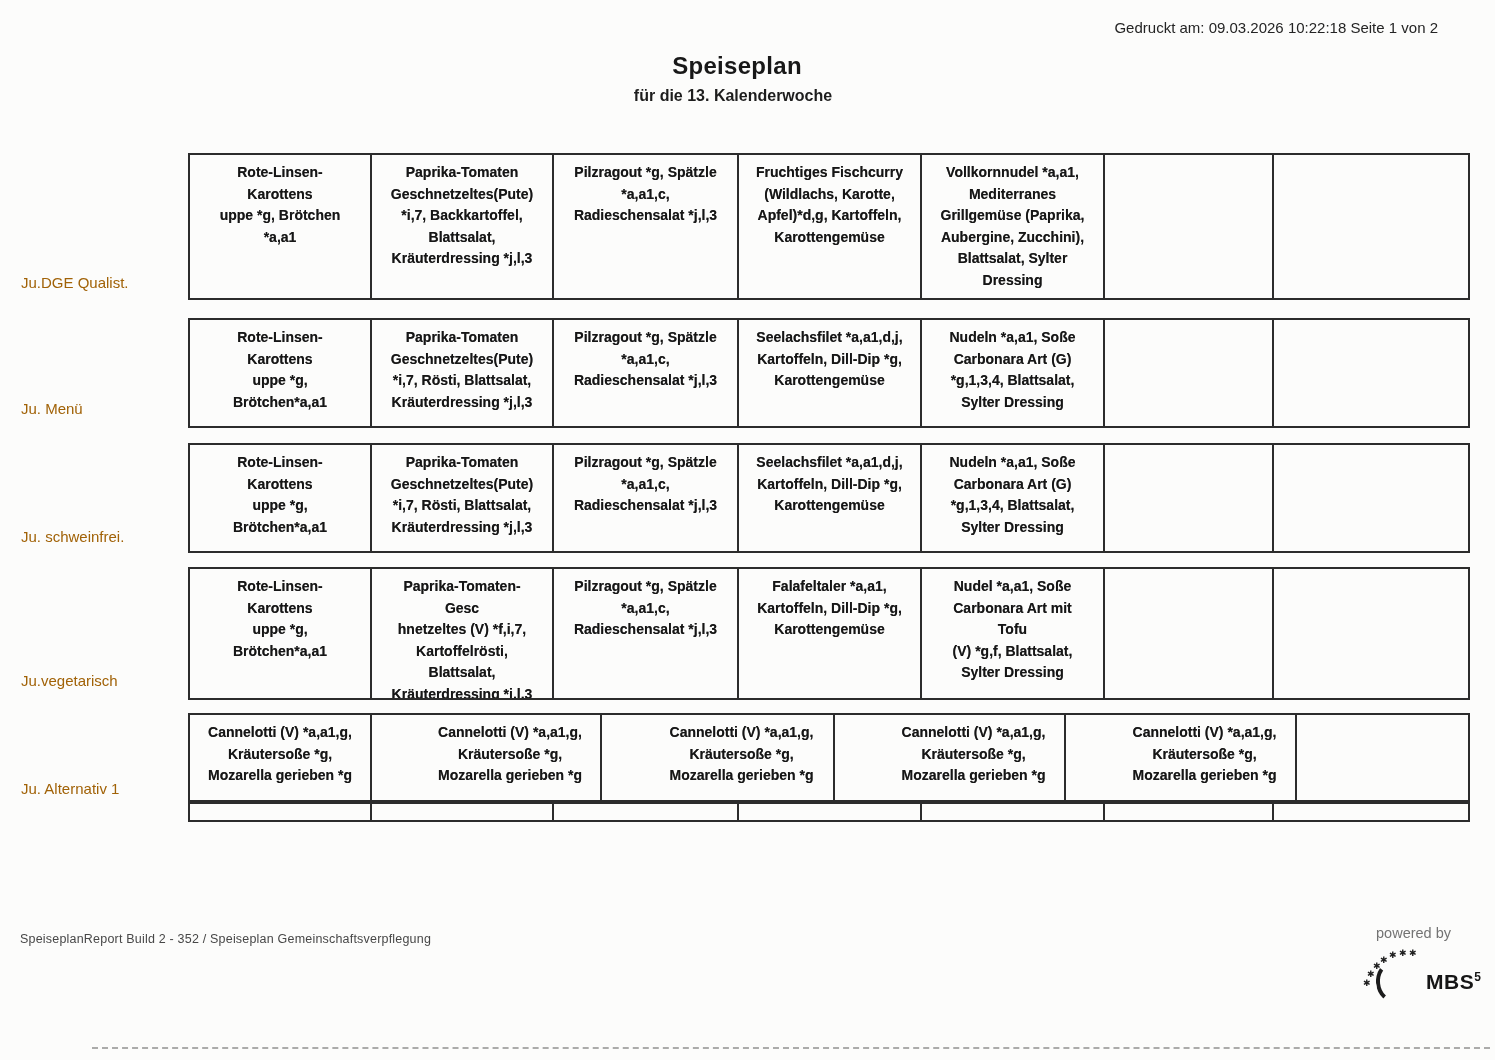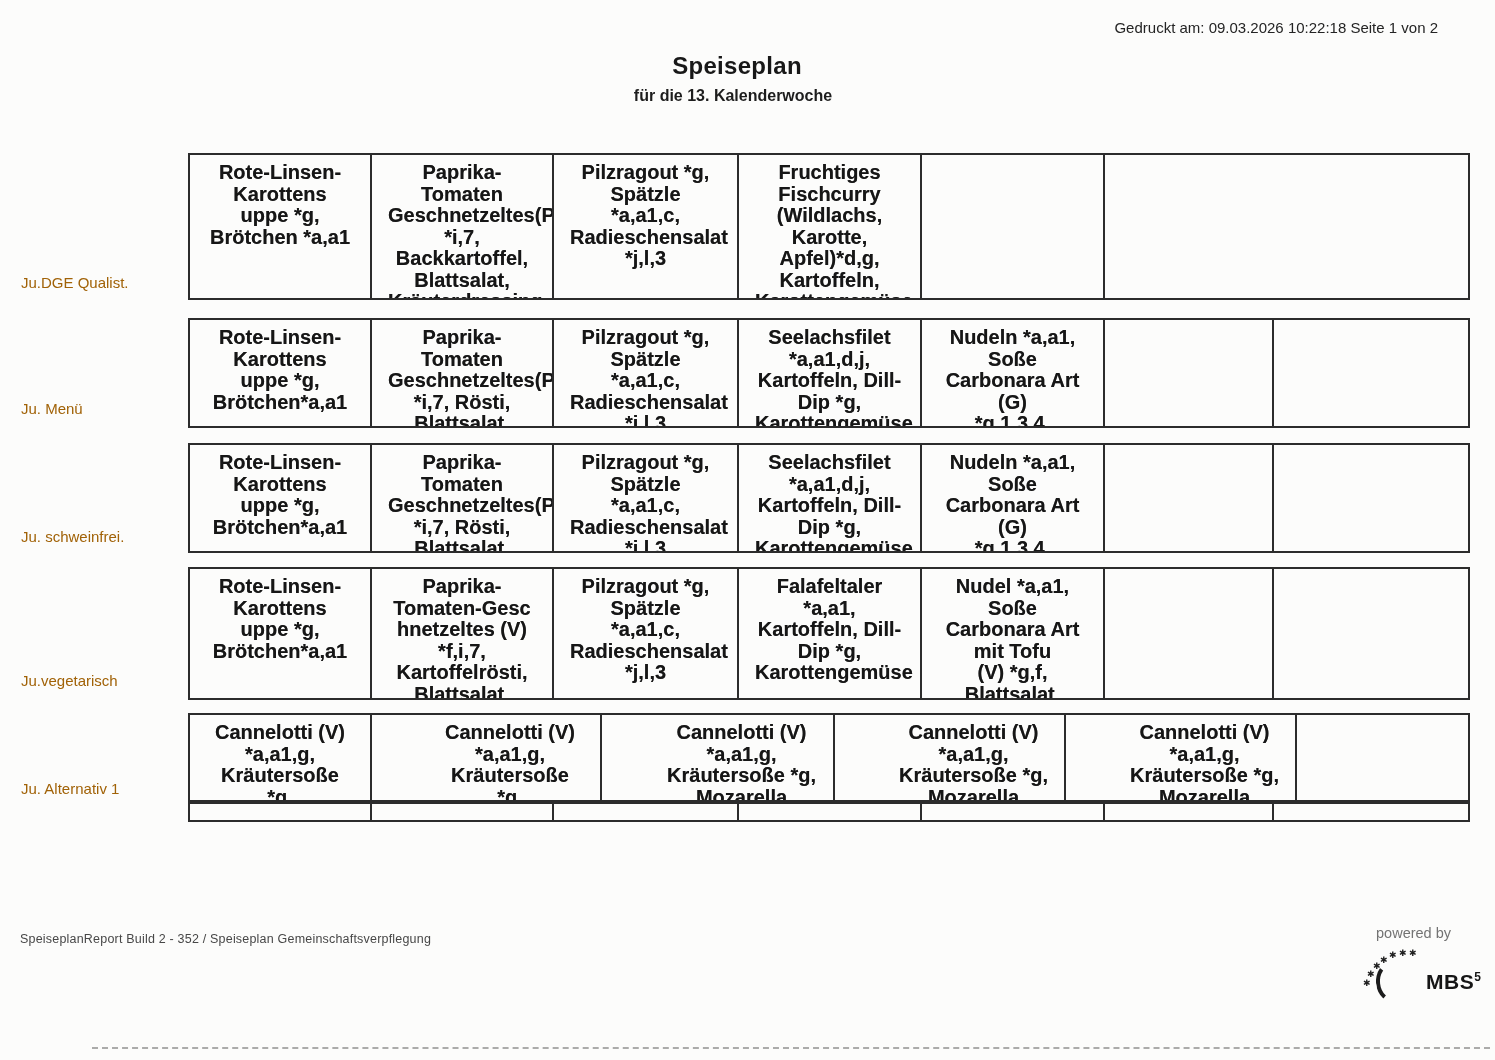--- a/index.html
+++ b/index.html
@@ -23,21 +23,21 @@
   }
   .grid7 { display:grid; grid-template-columns:182px 182px 185px 183px 183px 169px 198px; }
   .day-headers { position:absolute; left:188px; top:129px; width:1282px; }
   .day-headers .dh { text-align:center; font-size:15.5px; color:#1f1f1f; }
   .mrow {
     position:absolute; left:188px; width:1282px;
     border:2px solid #2c2c2c; background:transparent;
   }
   .mrow .cell {
     border-right:2px solid #2c2c2c;
-    text-align:center; font-weight:bold; font-size:20px; line-height:21.5px;
+    text-align:center; font-weight:bold; font-size:14px; line-height:21.5px;
     padding:7px 16px 0; white-space:pre-line; overflow:hidden;
     color:#161616; text-shadow:0 0 0.5px rgba(40,40,40,0.65);
   }
   .mrow .cell:last-child { border-right:none; }
   .row1 { top:153px; height:147px; }
   .row2 { top:318px; height:110px; }
   .row3 { top:443px; height:110px; }
   .row4 { top:567px; height:133px; }
   .row5 { top:713px; height:89px;gap:48px;  }
   .row6 { top:802px; height:20px;  }
@@ -102,20 +102,26 @@
 *i,7, Backkartoffel,
 Blattsalat,
 Kräuterdressing *j,l,3</div>
     <div class="cell">Pilzragout *g, Spätzle
 *a,a1,c,
 Radieschensalat *j,l,3</div>
     <div class="cell">Fruchtiges Fischcurry
 (Wildlachs, Karotte,
 Apfel)*d,g, Kartoffeln,
 Karottengemüse</div>
+    <div class="cell">Vollkornnudel *a,a1,
+Mediterranes
+Grillgemüse (Paprika,
+Aubergine, Zucchini),
+Blattsalat, Sylter
+Dressing</div>
     <div class="cell"></div>
     <div class="cell"></div>
   </div>
 
   <div class="mrow grid7 row2">
     <div class="cell">Rote-Linsen-Karottens
 uppe *g, Brötchen*a,a1</div>
     <div class="cell">Paprika-Tomaten
 Geschnetzeltes(Pute)
 *i,7, Rösti, Blattsalat,

